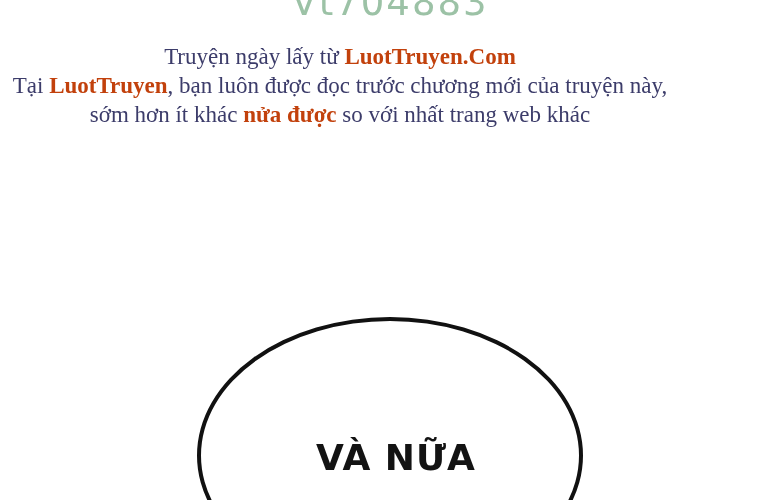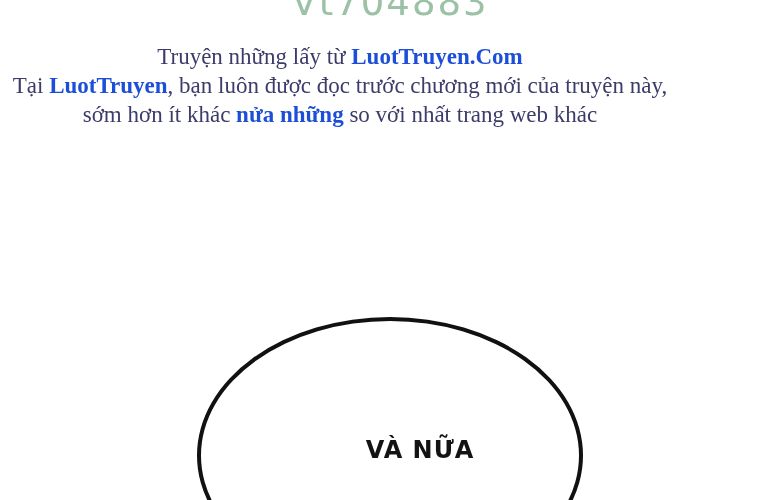--- a/index.html
+++ b/index.html
@@ -35,53 +35,53 @@
     transform: translateX(-50%);
     width: 740px;
     text-align: center;
     font-size: 23px;
     line-height: 29px;
     color: #3c3c6a;
     white-space: nowrap;
   }
   .notice .b {
     font-weight: 700;
-    color: #1d4ed8;
+    color: #c2410c;
   }
   
   .bubble {
     position: absolute;
     left: 197px;
     top: 317px;
     width: 386px;
     height: 277px;
     background: #ffffff;
     border: 4px solid #111111;
     border-radius: 50%;
     box-sizing: border-box;
   }
   .bubble-text {
     position: absolute;
-    left: 420px;
+    left: 396px;
     top: 436px;
     transform: translateX(-50%);
     font-family: "DejaVu Sans", sans-serif;
     font-weight: 700;
-    font-size: 24px;
+    font-size: 36px;
     line-height: 1.2;
     color: #131313;
     letter-spacing: 1px;
     white-space: nowrap;
   }
 </style>
 </head>
 <body>
 
 <div class="watermark">Vt704883</div>
 
 <div class="notice">
-  <div class="line"><span>Truyện những lấy từ </span><span class="b">LuotTruyen.Com</span></div>
+  <div class="line"><span>Truyện ngày lấy từ </span><span class="b">LuotTruyen.Com</span></div>
   <div class="line"><span>Tại </span><span class="b">LuotTruyen</span><span>, bạn luôn được đọc trước chương mới của truyện này,</span></div>
-  <div class="line"><span>sớm hơn ít khác </span><span class="b">nửa những</span><span> so với nhất trang web khác</span></div>
+  <div class="line"><span>sớm hơn ít khác </span><span class="b">nửa được</span><span> so với nhất trang web khác</span></div>
 </div>
 
 <div class="bubble"></div>
 <div class="bubble-text">VÀ NỮA</div>
 
 </body></html>

